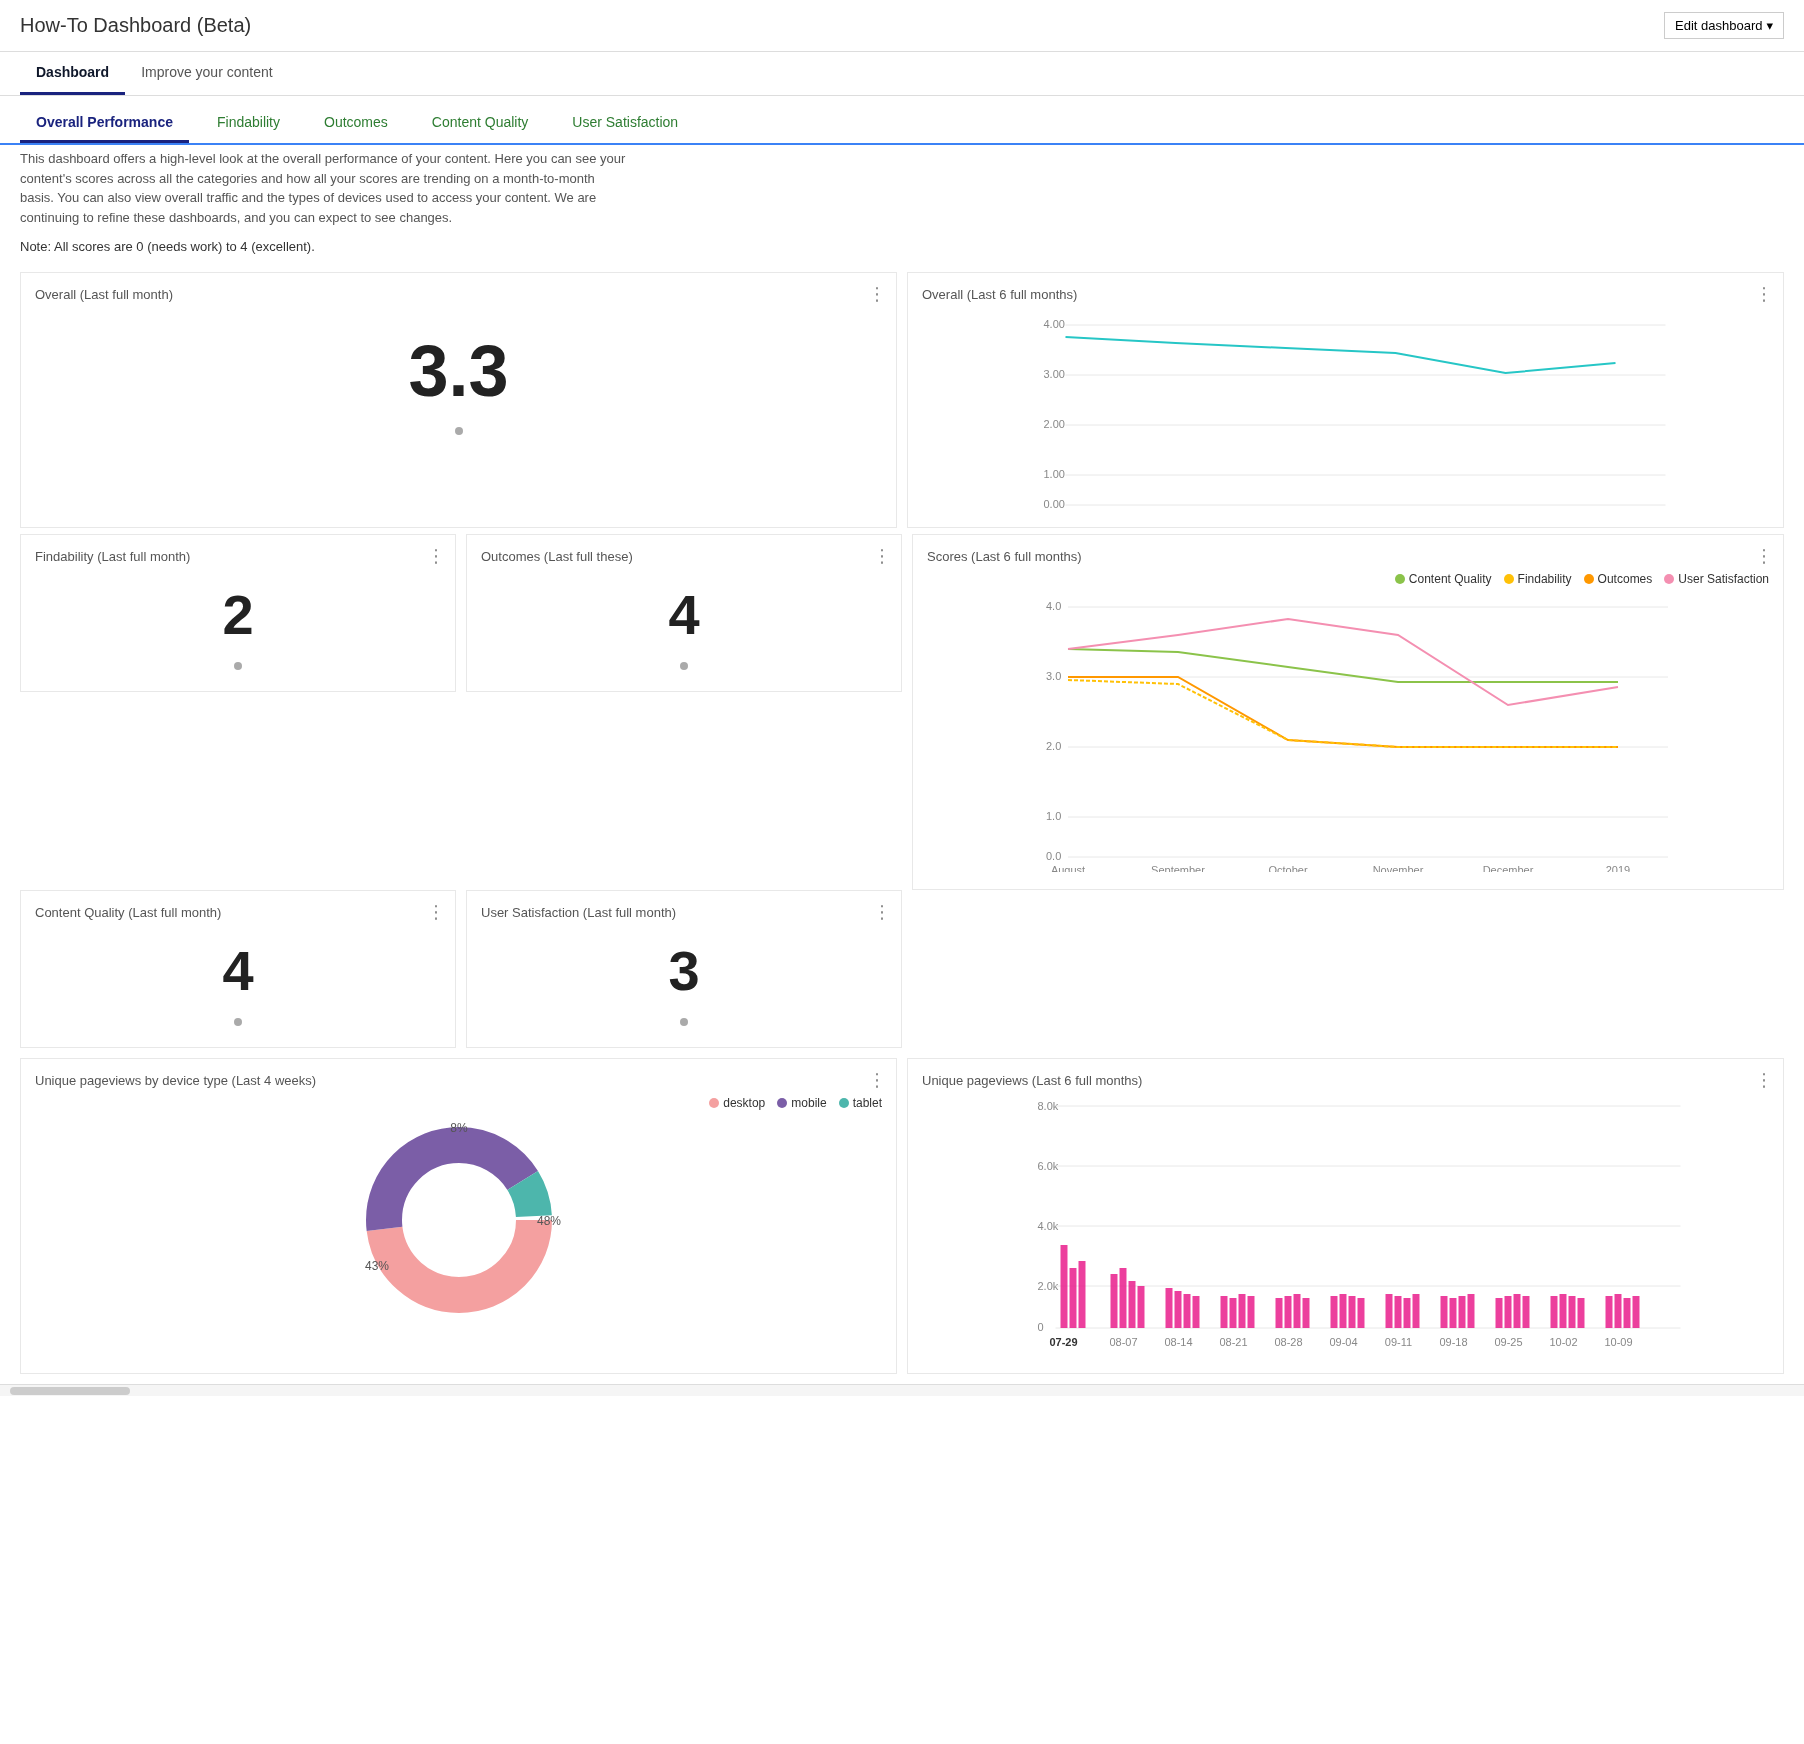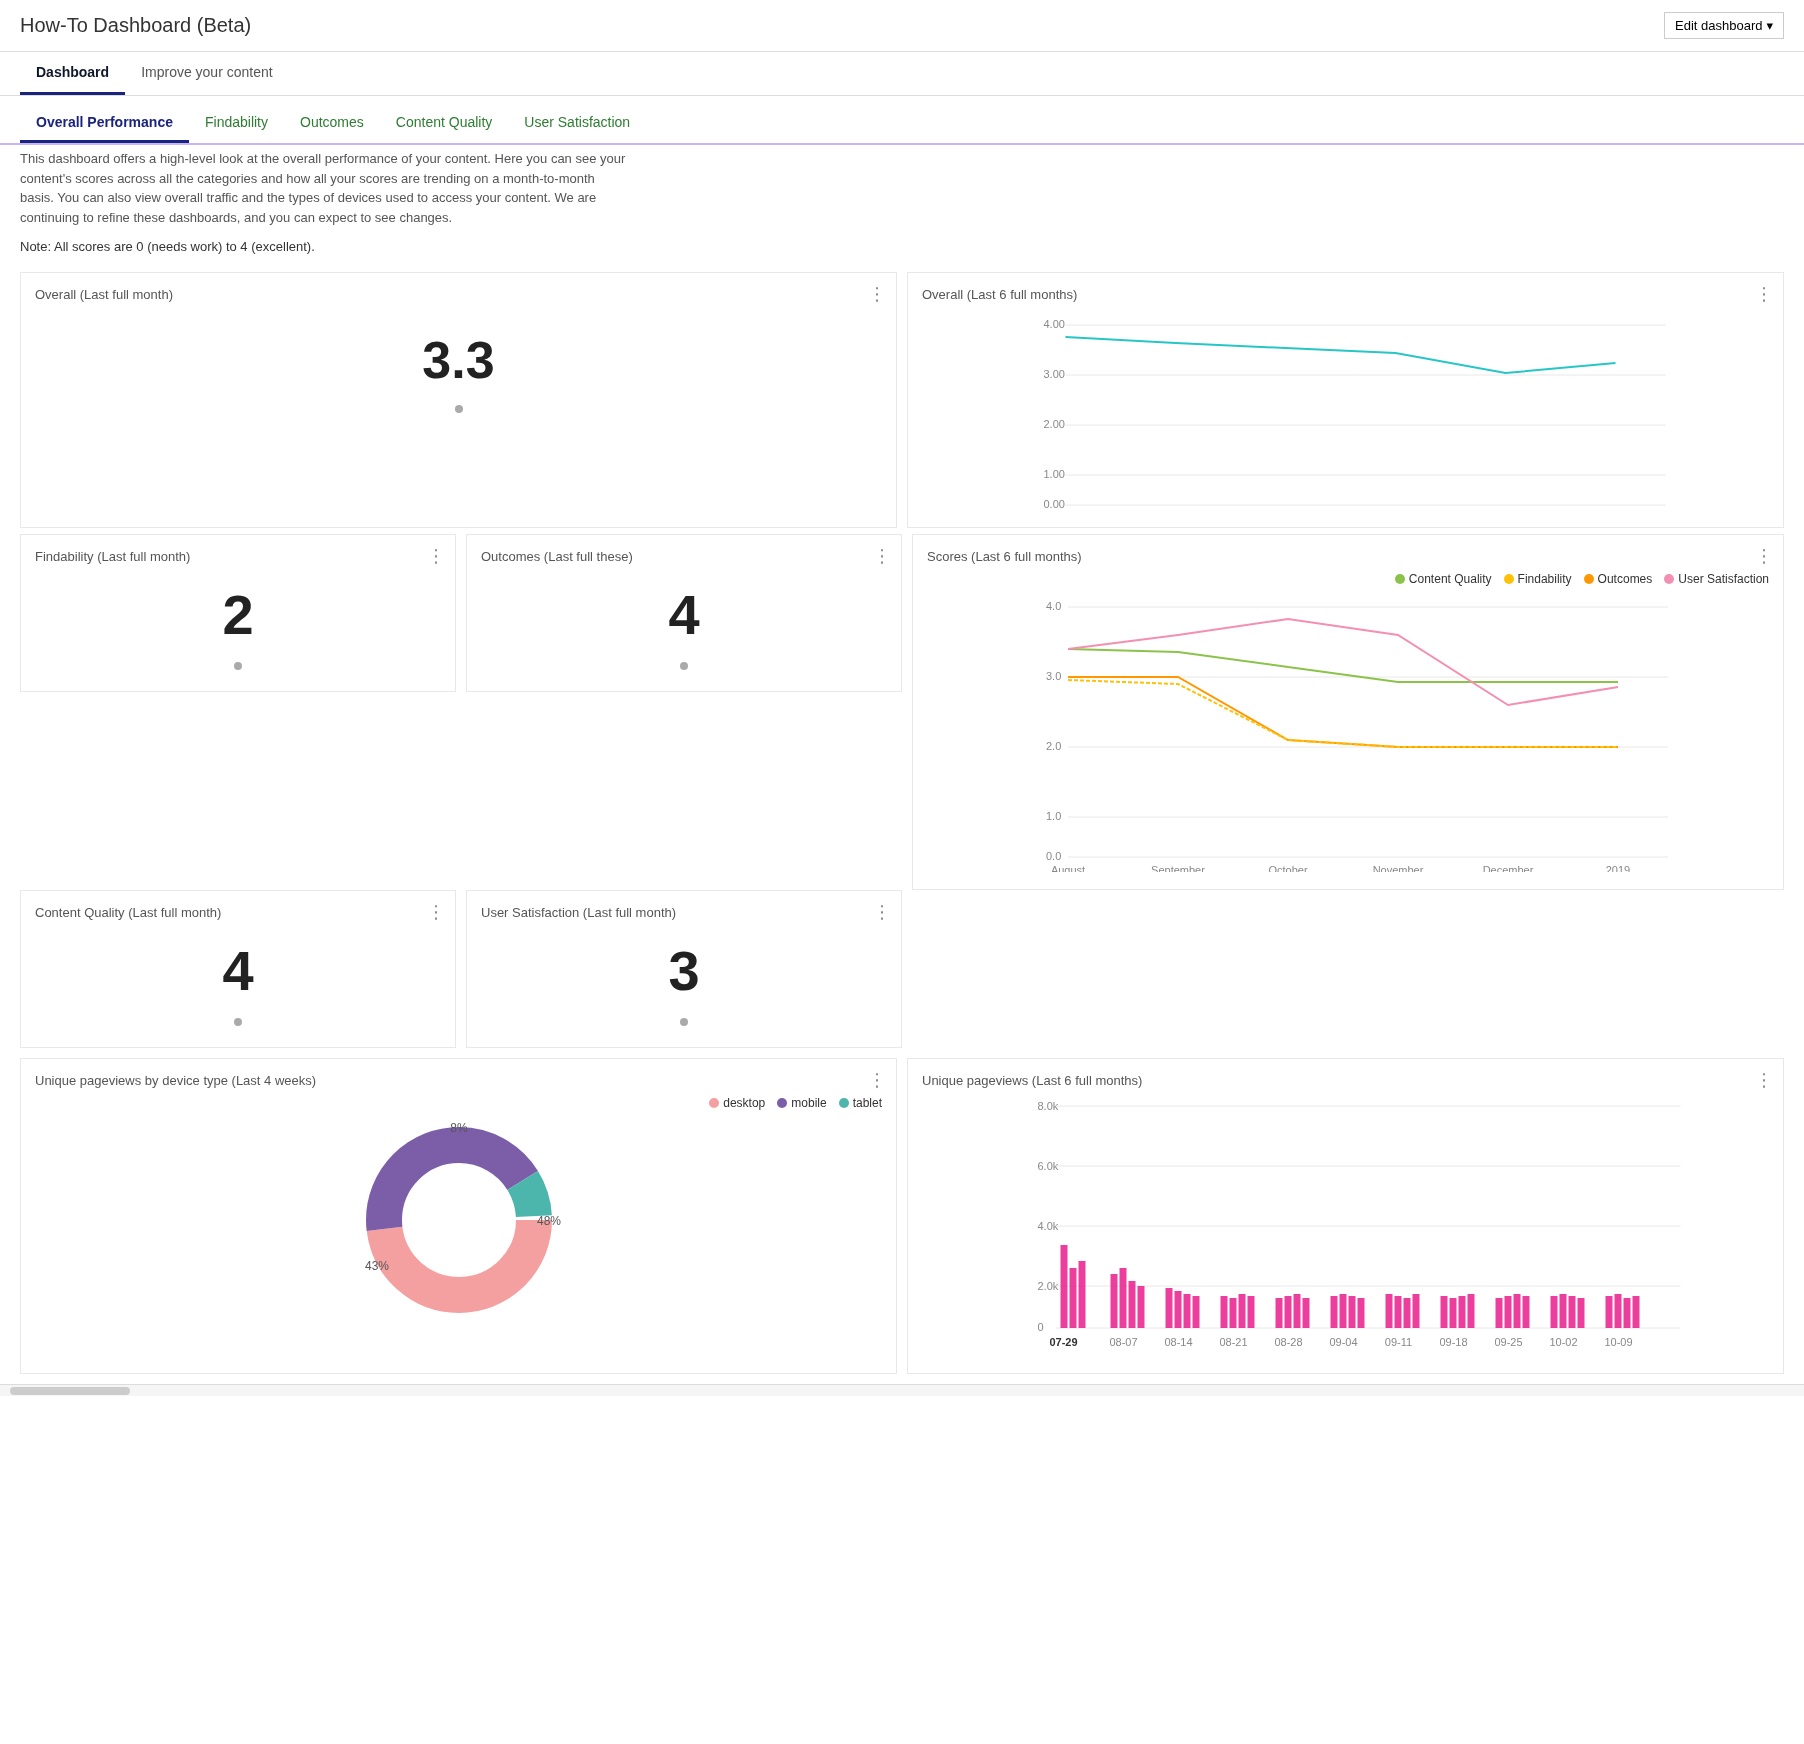--- a/index.html
+++ b/index.html
@@ -6,35 +6,35 @@
     body { font-family: Arial, sans-serif; font-size: 14px; color: #333; background: #fff; }
     
     .header { padding: 12px 20px; border-bottom: 1px solid #ddd; display: flex; align-items: center; justify-content: space-between; }
     .header-title { font-size: 20px; font-weight: 400; color: #333; }
     .edit-dashboard-btn { border: 1px solid #ccc; background: #fff; padding: 5px 10px; font-size: 13px; cursor: pointer; display: flex; align-items: center; gap: 4px; }
     
     .nav-tabs { display: flex; gap: 0; border-bottom: 1px solid #ddd; padding: 0 20px; }
     .nav-tab { padding: 12px 16px; font-size: 14px; cursor: pointer; color: #555; text-decoration: none; border-bottom: 3px solid transparent; }
     .nav-tab.active { color: #0f172a; border-bottom: 3px solid #1a237e; font-weight: 600; }
     
-    .content-tabs { display: flex; gap: 0; border-bottom: 2px solid #c4b5fd; padding: 0 20px; margin-top: 8px; }
+    .content-tabs { display: flex; gap: 12px; border-bottom: 2px solid #3b82f6; padding: 0 20px; margin-top: 8px; }
     .content-tab { padding: 10px 16px; font-size: 14px; cursor: pointer; color: #2e7d32; text-decoration: none; }
     .content-tab.active { color: #1a237e; border-bottom: 3px solid #1a237e; font-weight: 600; }
     
     .description { padding: 4px 20px; font-size: 13px; color: #555; line-height: 1.5; max-width: 650px; }
     .note { padding: 8px 20px; font-size: 13px; color: #333; font-weight: 400; }
     
     .dashboard-body { padding: 10px 20px; }
     
     .grid-2 { display: grid; grid-template-columns: 1fr 1fr; gap: 10px; margin-bottom: 6px; }
     
     .widget { border: 1px solid #e8e8e8; padding: 14px; position: relative; background: #fff; }
     .widget-title { font-size: 13px; color: #555; margin-bottom: 8px; }
     .widget-menu { position: absolute; top: 10px; right: 10px; cursor: pointer; color: #888; font-size: 18px; }
-    .widget-big-number { font-size: 52px; font-weight: 700; color: #222; text-align: center; padding: 20px 0 10px 0; }
+    .widget-big-number { font-size: 72px; font-weight: 700; color: #222; text-align: center; padding: 20px 0 10px 0; }
     .widget-big-number-sm { font-size: 56px; font-weight: 700; color: #222; text-align: center; padding: 10px 0; }
     .widget-dot { width: 8px; height: 8px; border-radius: 50%; background: #aaa; display: inline-block; }
     
     .chart-widget { border: 1px solid #e8e8e8; padding: 14px; position: relative; background: #fff; }
     
     svg text { font-family: Arial, sans-serif; }
     .legend-item { display: flex; align-items: center; gap: 4px; }
     .legend-dot { width: 10px; height: 10px; border-radius: 50%; }
     
     .donut-section { border: 1px solid #e8e8e8; padding: 14px; position: relative; background: #fff; }

